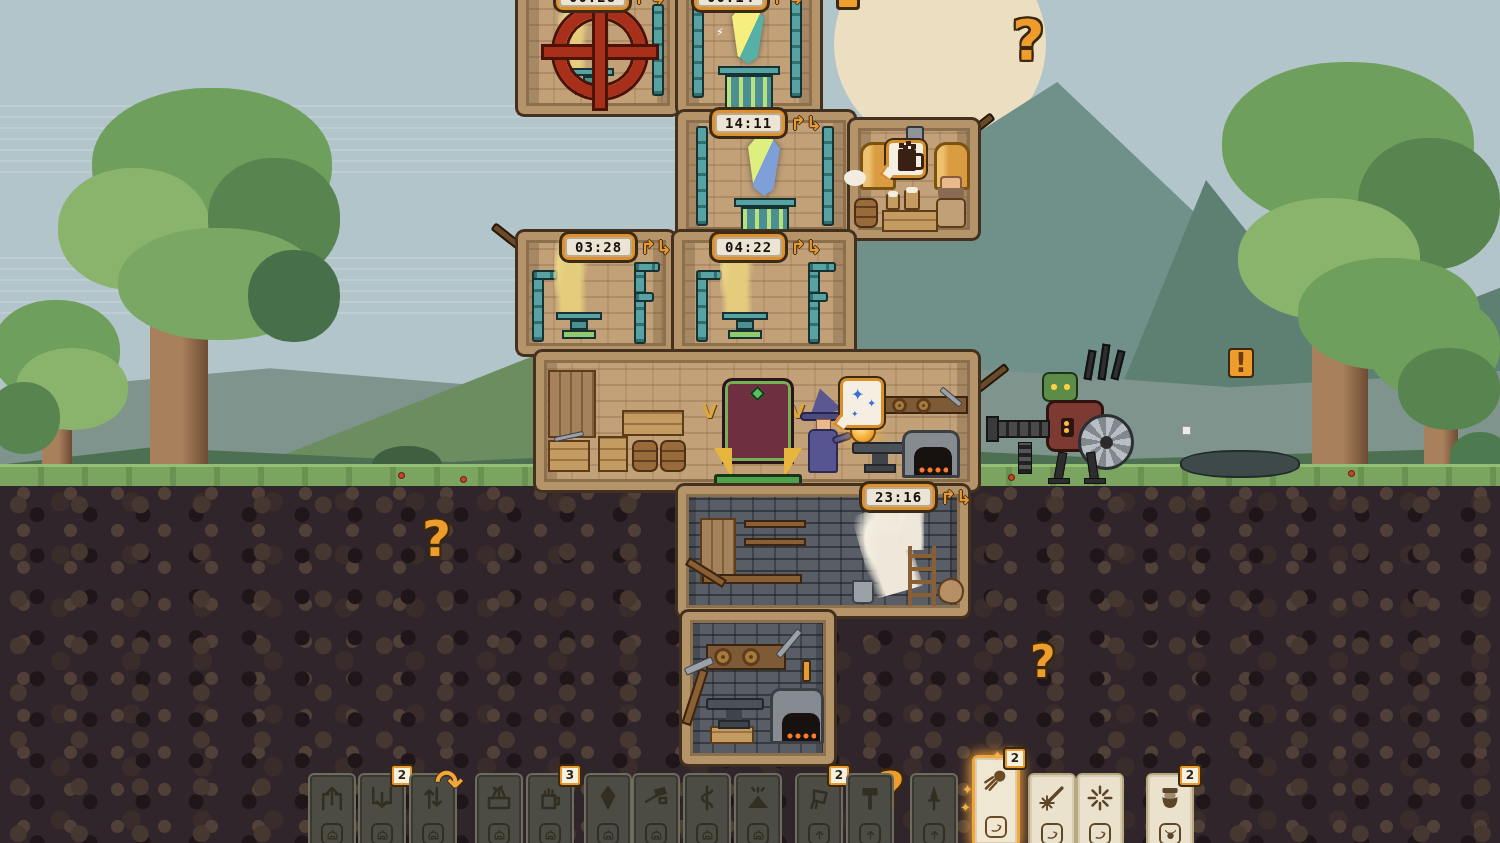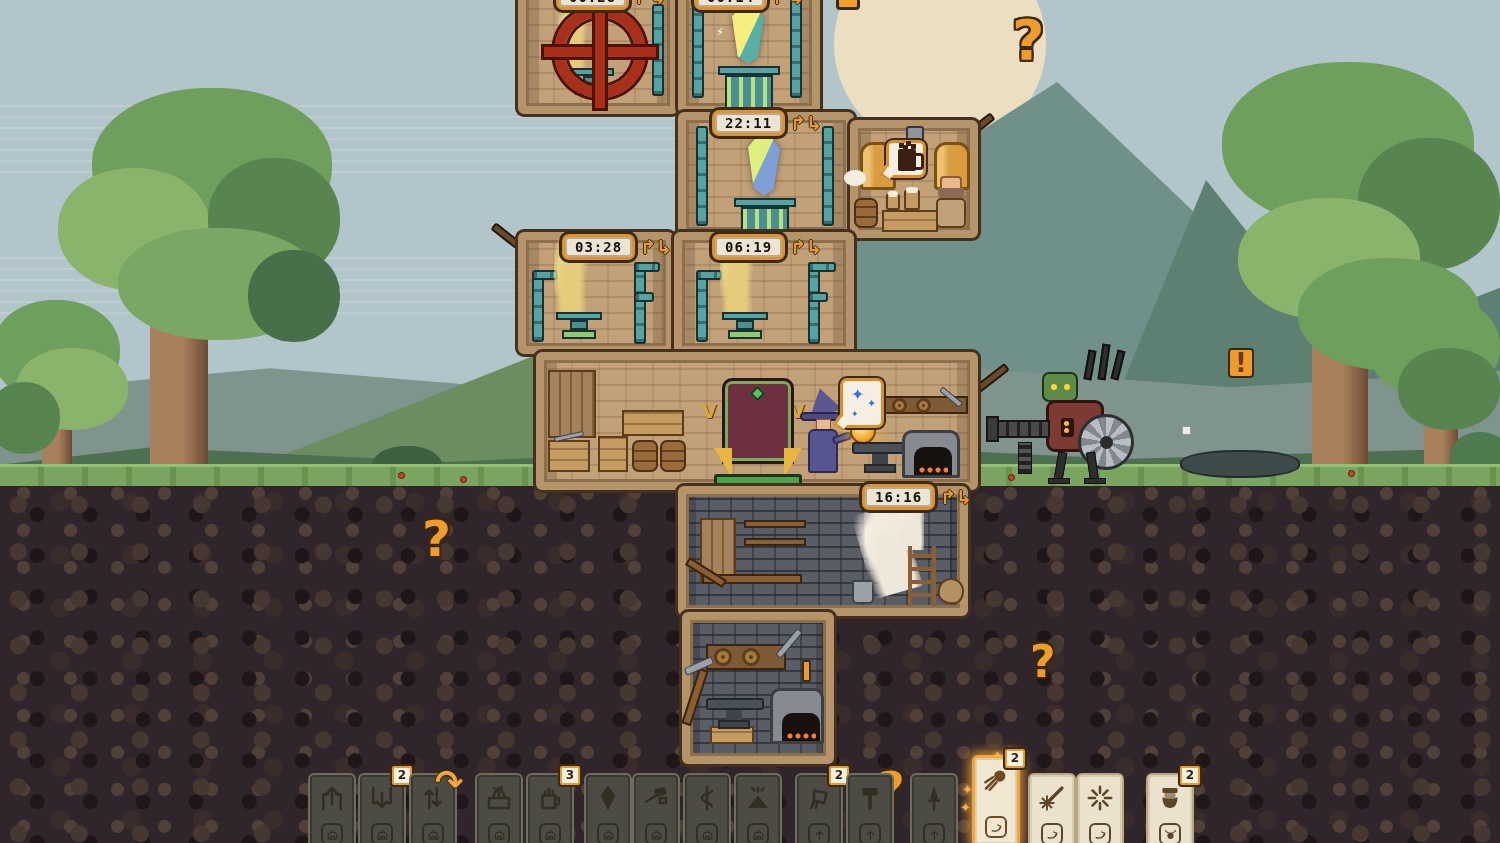--- a/index.html
+++ b/index.html
@@ -433,33 +433,33 @@
   <div id="timers-layer">
       <div class="timer" style="left: 556px; top: -16px;">
         <span class="timer-badge">00:28</span>
         <span class="timer-arrows">↱↳</span>
       </div>
       <div class="timer" style="left: 694px; top: -16px;">
         <span class="timer-badge">00:14</span>
         <span class="timer-arrows">↱↳</span>
       </div>
       <div class="timer" style="left: 712px; top: 110px;">
-        <span class="timer-badge">22:11</span>
+        <span class="timer-badge">14:11</span>
         <span class="timer-arrows">↱↳</span>
       </div>
       <div class="timer" style="left: 562px; top: 234px;">
         <span class="timer-badge">03:28</span>
         <span class="timer-arrows">↱↳</span>
       </div>
       <div class="timer" style="left: 712px; top: 234px;">
-        <span class="timer-badge">06:19</span>
+        <span class="timer-badge">04:22</span>
         <span class="timer-arrows">↱↳</span>
       </div>
       <div class="timer" style="left: 862px; top: 484px;">
-        <span class="timer-badge">16:16</span>
+        <span class="timer-badge">23:16</span>
         <span class="timer-arrows">↱↳</span>
       </div>
     </div>
   <div id="marks-layer">
       <div class="mark" style="left: 1012px; top: 12px; font-size: 56px;">?</div>
       <div class="mark" style="left: 422px; top: 514px; font-size: 50px;">?</div>
       <div class="mark" style="left: 1030px; top: 640px; font-size: 44px;">?</div>
       <div class="mark" style="left: 878px; top: 766px; font-size: 46px;">?</div>
       <div class="mark boxed" style="left: 1228px; top: 348px; font-size: 26px;">!</div>
     </div>

